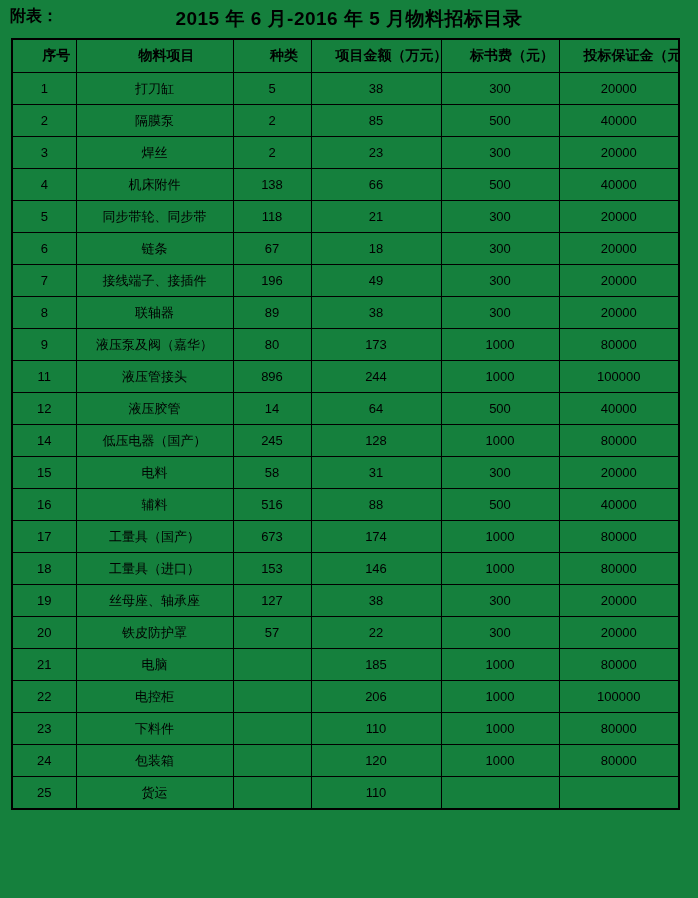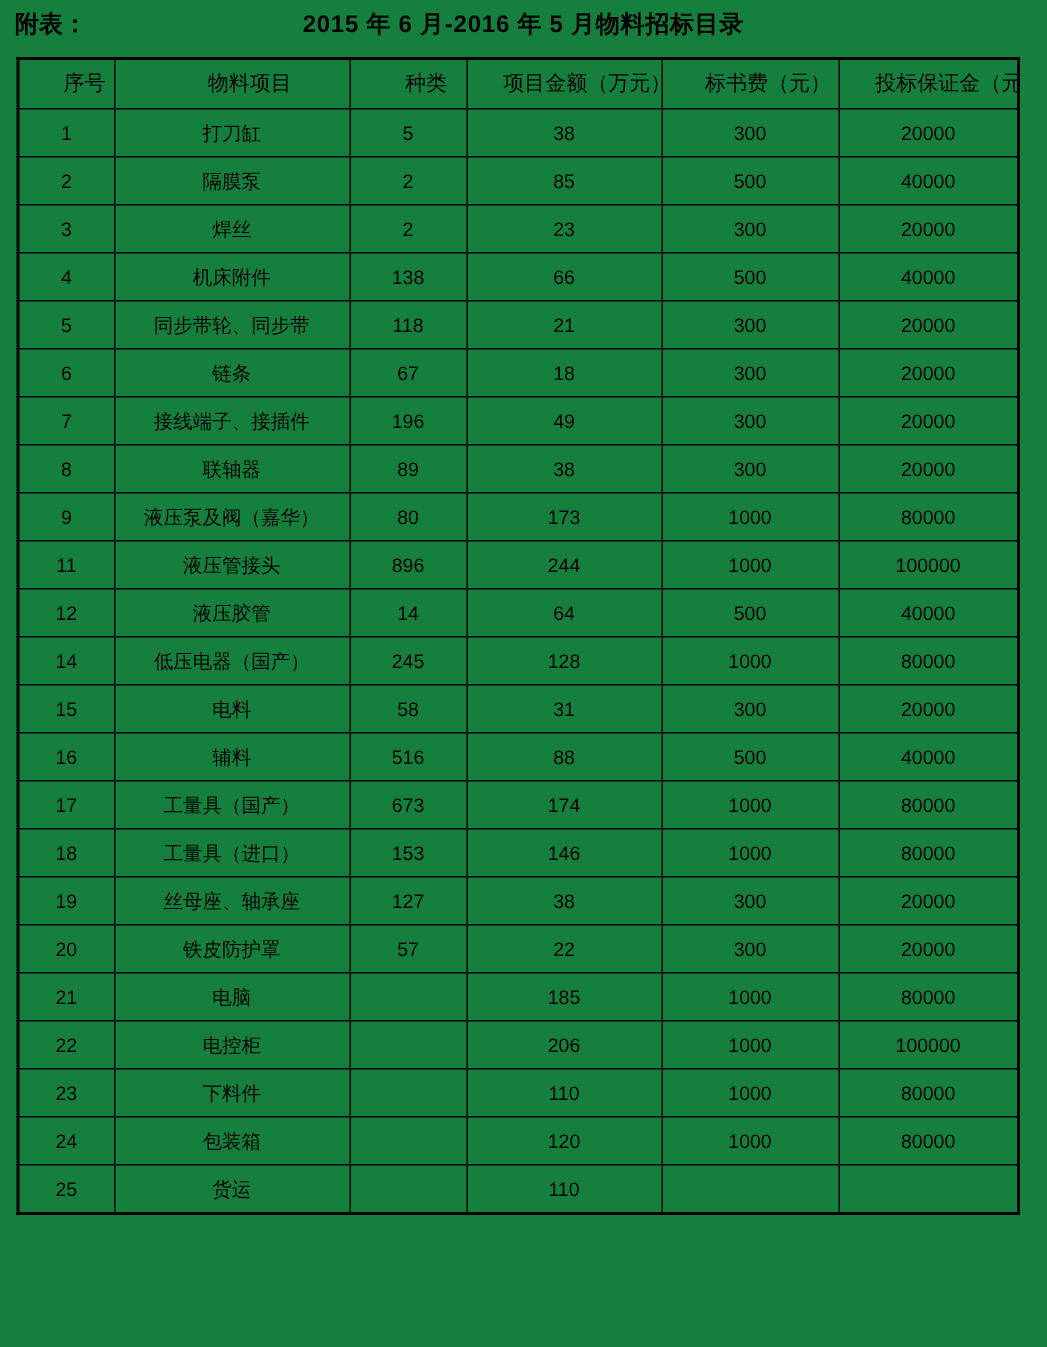--- a/index.html
+++ b/index.html
@@ -22,21 +22,21 @@
   }
   .title-prefix {
     position: absolute;
     left: 10px; top: 6px;
     font-weight: bold;
     font-size: 16px;
   }
   .doc-title {
     text-align: center;
     font-weight: bold;
-    font-size: 16px;
+    font-size: 19px;
     letter-spacing: 0.5px;
   }
   table.catalog {
     border-collapse: collapse;
     table-layout: fixed;
     margin-left: 11px;
     margin-top: 4px;
     width: 667px;
     border: 2px solid #000000;
   }
@@ -44,21 +44,21 @@
     border: 1px solid #000000;
     text-align: center;
     vertical-align: middle;
     padding: 0;
     overflow: hidden;
     white-space: nowrap;
   }
   .catalog th {
     height: 32px;
     font-size: 14px;
-    font-weight: normal;
+    font-weight: bold;
     padding-left: 24px;
   }
   .catalog td {
     height: 31px;
     font-size: 13px;
     font-weight: normal;
   }
 </style>
 </head>
 <body>

